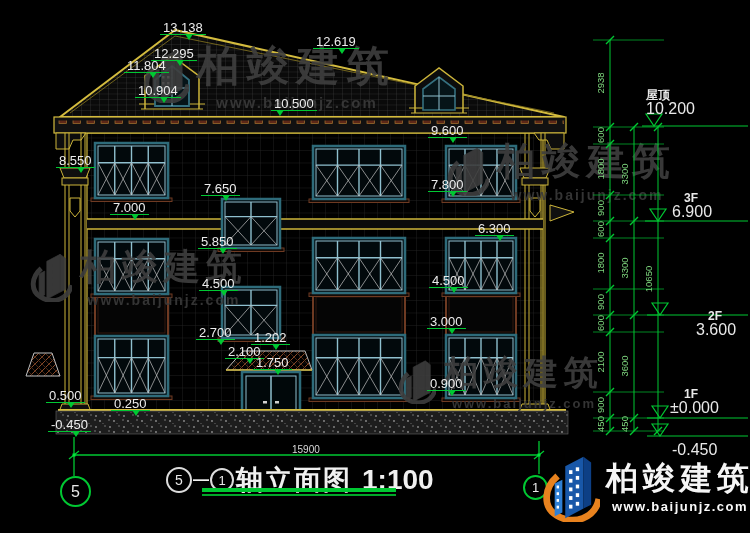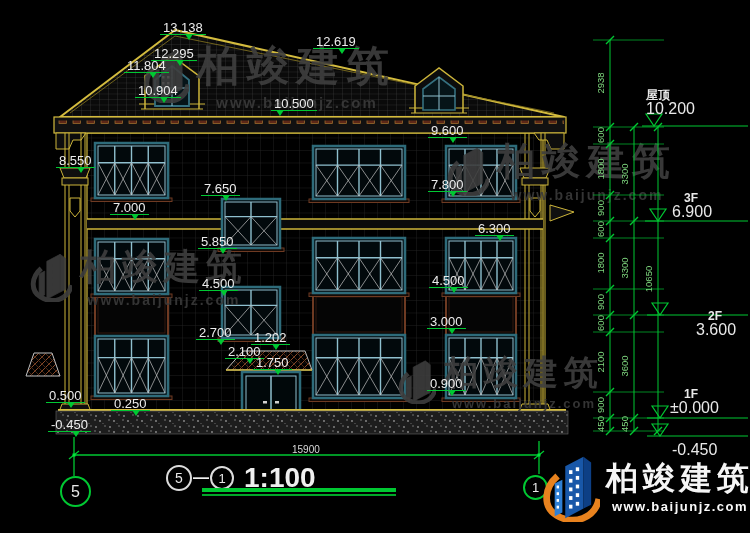--- a/index.html
+++ b/index.html
@@ -521,20 +521,21 @@
       <span>5</span>
     </div>
   <div class="bubble" style="left:523px;top:475px;width:21px;height:21px;font-size:13px;">
       <span>1</span>
     </div>
 
   <div class="title" style="left:166px;top:462px;">
     <span class="circ" style="width:22px;height:22px;font-size:14px;">5</span>
     <span class="dash">—</span>
     <span class="circ" style="width:20px;height:20px;font-size:13px;">1</span>
+    <span class="big">轴立面图</span>
     <span class="scale">1:100</span>
   </div>
   <div class="tul" style="left:202px;top:488px;width:194px;height:4px;"></div>
   <div class="tul" style="left:202px;top:494px;width:194px;height:2px;background:#00a828;"></div>
 
   <div class="brand" style="left:542px;top:451px;">
     <svg width="58" height="71" viewBox="0 0 60 74" style="position:static">
       <g>
         <path d="M16 26 C2 38 0 58 15 67 C33 78 55 70 59 50" fill="none" stroke="#e8821e" stroke-width="7"></path>
         <polygon points="24,16 43,6 43,60 24,70" fill="#1857a8"></polygon>

